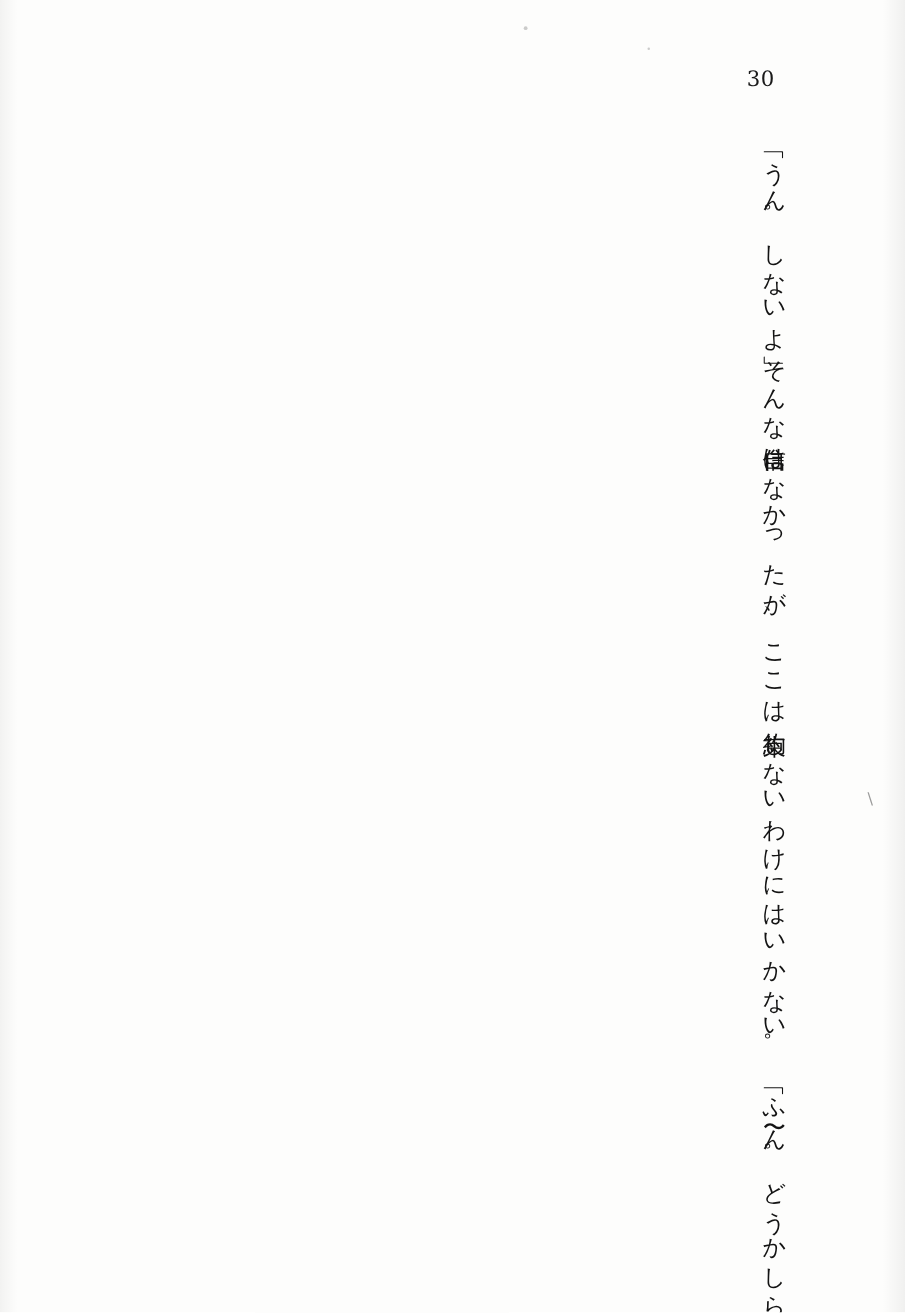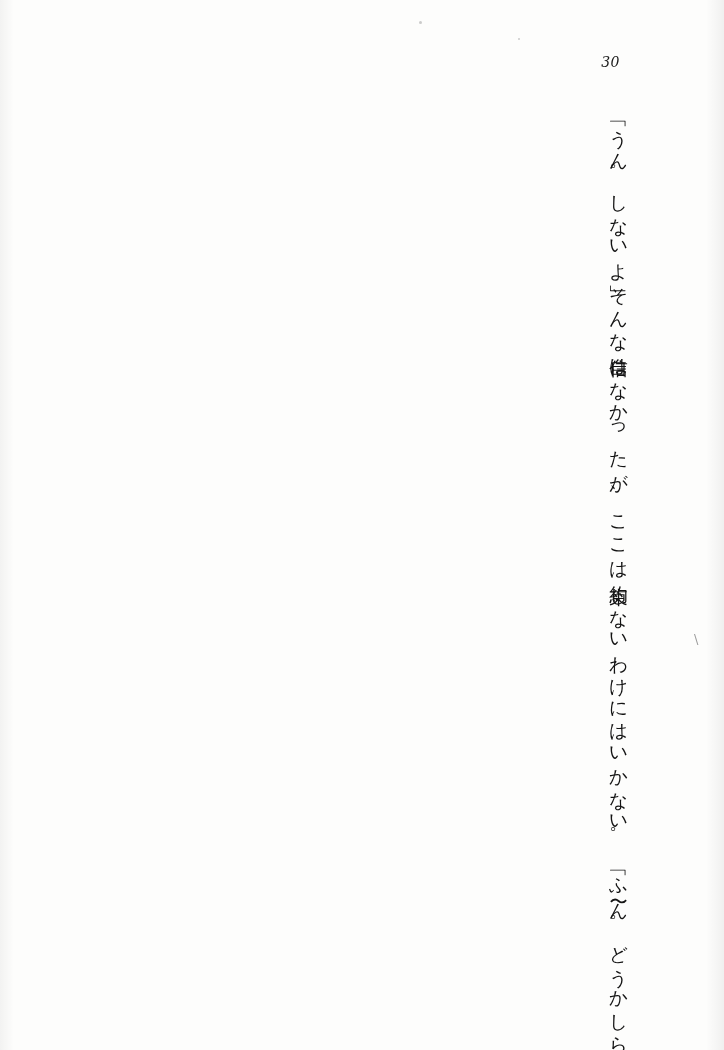--- a/index.html
+++ b/index.html
@@ -31,24 +31,23 @@
     top: 0; right: 0;
     width: 18px; height: 100%;
     background: linear-gradient(to left, rgba(0,0,0,0.05), rgba(0,0,0,0));
     pointer-events: none;
   }
 
   .page-number {
     position: absolute;
     top: 54px;
     right: 104px;
-    font-size: 14px;
+    font-size: 17px;
     letter-spacing: 0.5px;
     color: #1a1a1a;
-    font-style: italic;
   }
 
   .text-body {
     position: absolute;
     top: 96px;
     right: 88px;
     height: 870px;
     width: 560px;
     display: flex;
     flex-direction: row;

